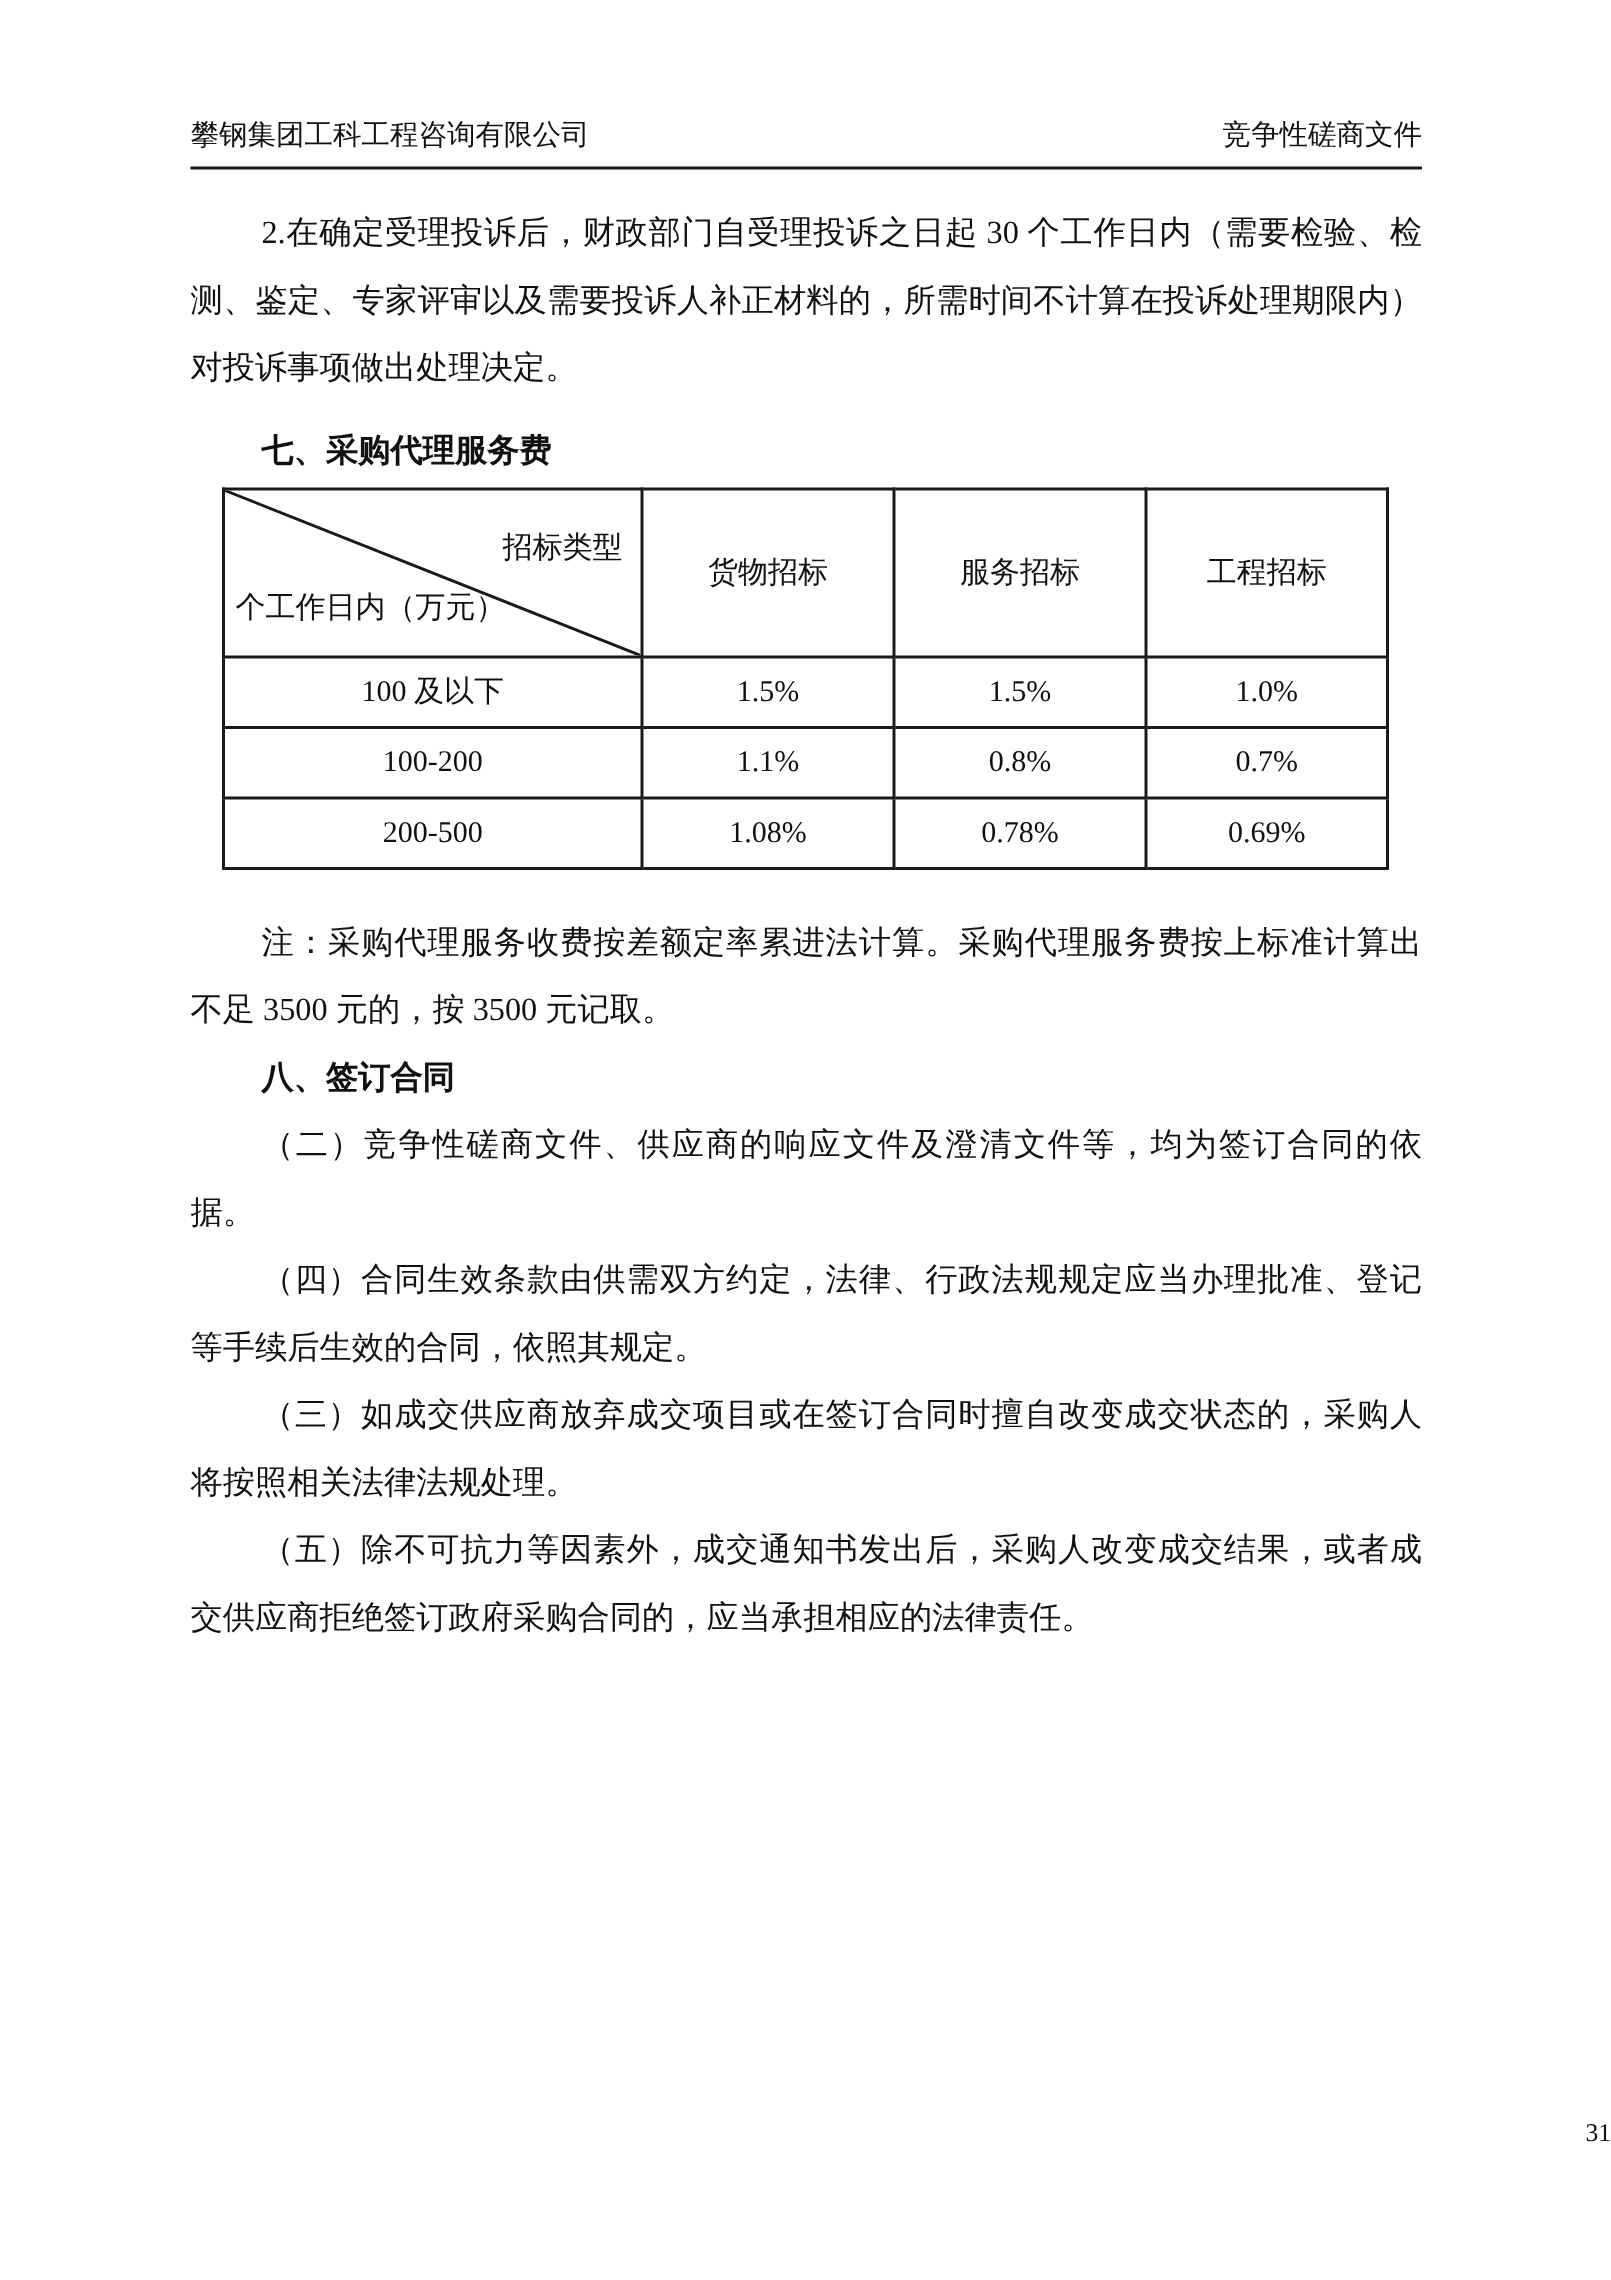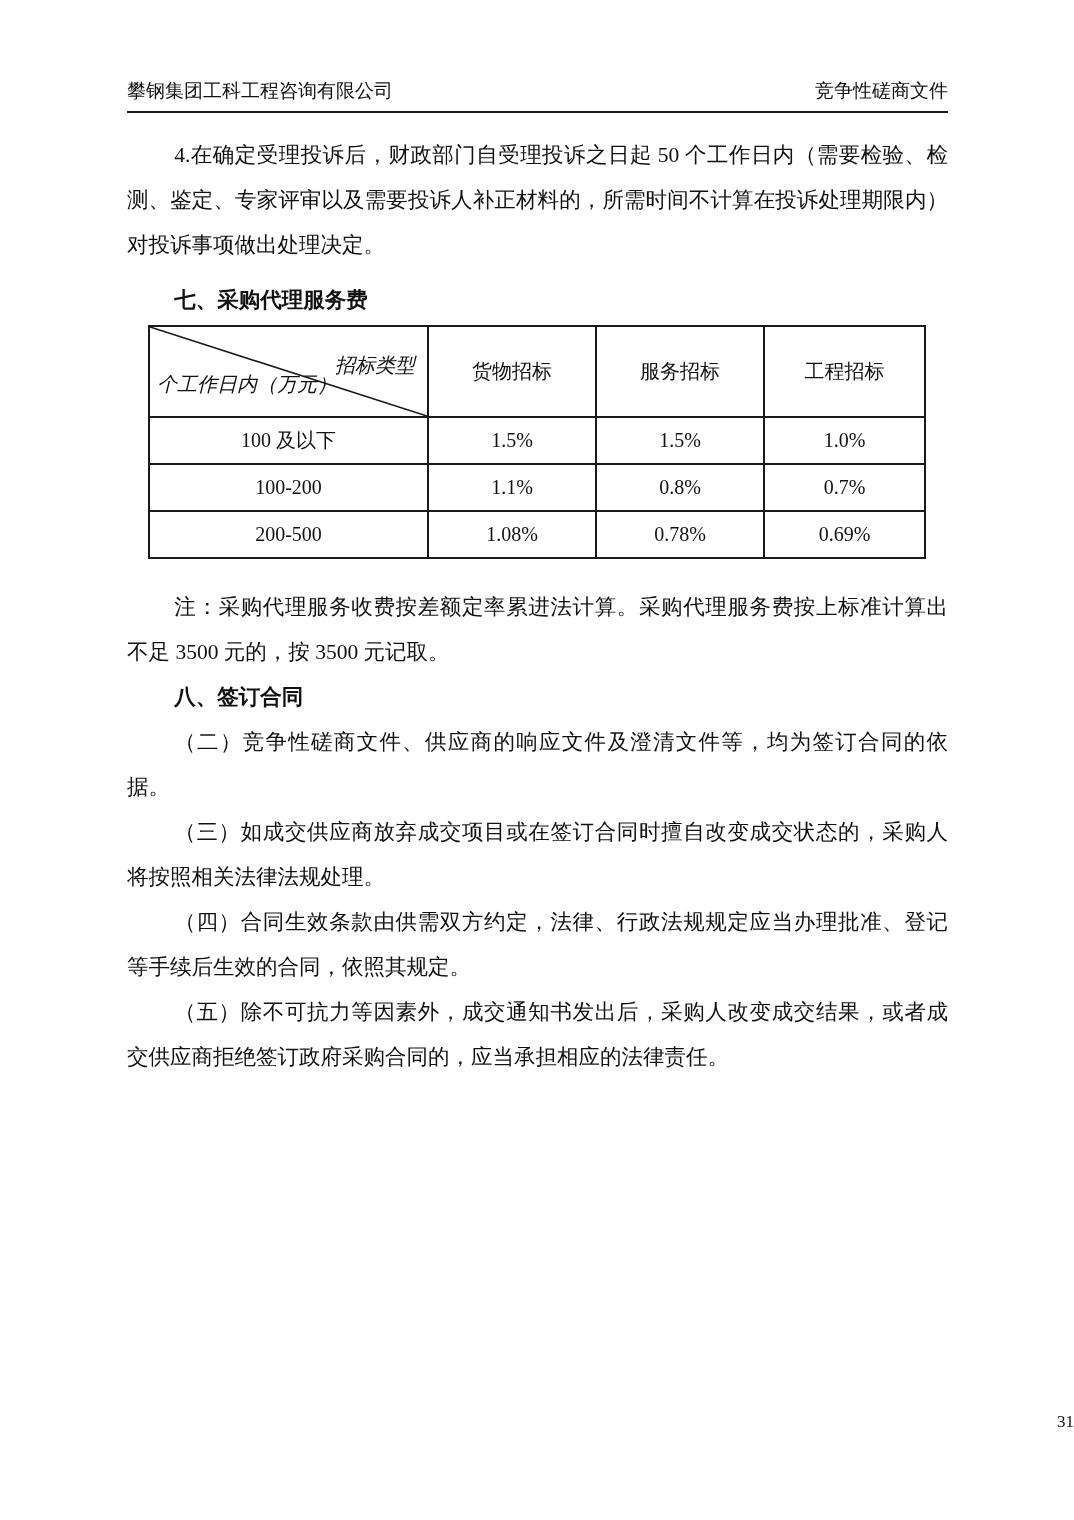--- a/index.html
+++ b/index.html
@@ -50,21 +50,21 @@
     text-align: center;
   }
   table.fee-table td {
     border: 2px solid #1a1a1a;
     vertical-align: middle;
     text-align: center;
     height: 45px;
     padding: 0;
   }
   td.corner-cell { position: relative; height: 89px; padding: 0; }
-  .corner-inner { position: relative; width: 100%; height: 89px; font-style: italic; }
+  .corner-inner { position: relative; width: 100%; height: 110px; }
   .corner-inner svg { position: absolute; left: 0; top: 0; width: 100%; height: 100%; display: block; }
   .corner-top-right { position: absolute; top: 16px; right: 12px; }
   .corner-bottom-left { position: absolute; bottom: 9px; left: 7px; }
   
   .page-footer {
     position: absolute;
     left: 0;
     bottom: 88px;
     width: 100%;
     text-align: right;
@@ -76,21 +76,21 @@
 
 <div class="page">
 
   <div class="doc-header">
     <span>攀钢集团工科工程咨询有限公司</span>
     <span>竞争性磋商文件</span>
   </div>
 
   <div class="body-text">
 
-    <p class="para mt-p1 flush-last">4.在确定受理投诉后，财政部门自受理投诉之日起 50 个工作日内（需要检验、检测、鉴定、专家评审以及需要投诉人补正材料的，所需时间不计算在投诉处理期限内）对投诉事项做出处理决定。</p>
+    <p class="para mt-p1 flush-last">2.在确定受理投诉后，财政部门自受理投诉之日起 30 个工作日内（需要检验、检测、鉴定、专家评审以及需要投诉人补正材料的，所需时间不计算在投诉处理期限内）对投诉事项做出处理决定。</p>
 
     <h2 class="sec-heading mt-h7">七、采购代理服务费</h2>
 
 
     <table class="fee-table">
       <colgroup>
         <col style="width:279px">
           <col style="width:168px">
           <col style="width:168px">
           <col style="width:161px">
@@ -129,21 +129,21 @@
           <td>0.69%</td>
         </tr>
       </tbody>
     </table>
 
     <p class="para mt-note flush-last">注：采购代理服务收费按差额定率累进法计算。采购代理服务费按上标准计算出不足 3500 元的，按 3500 元记取。</p>
 
     <h2 class="sec-heading">八、签订合同</h2>
 
     <p class="para flush-last">（二）竞争性磋商文件、供应商的响应文件及澄清文件等，均为签订合同的依据。</p>
+    <p class="para flush-last">（四）合同生效条款由供需双方约定，法律、行政法规规定应当办理批准、登记等手续后生效的合同，依照其规定。</p>
     <p class="para flush-last">（三）如成交供应商放弃成交项目或在签订合同时擅自改变成交状态的，采购人将按照相关法律法规处理。</p>
-    <p class="para flush-last">（四）合同生效条款由供需双方约定，法律、行政法规规定应当办理批准、登记等手续后生效的合同，依照其规定。</p>
     <p class="para flush-last">（五）除不可抗力等因素外，成交通知书发出后，采购人改变成交结果，或者成交供应商拒绝签订政府采购合同的，应当承担相应的法律责任。</p>
 
   </div>
 
   <div class="page-footer">31</div>
 
 </div>
 
 </body></html>

